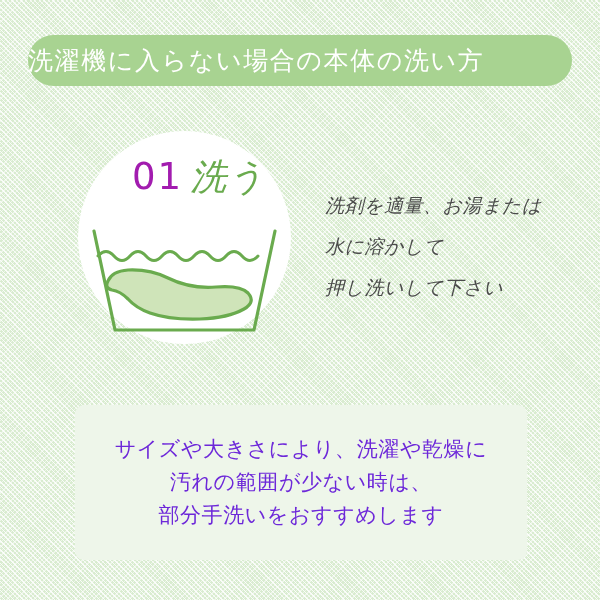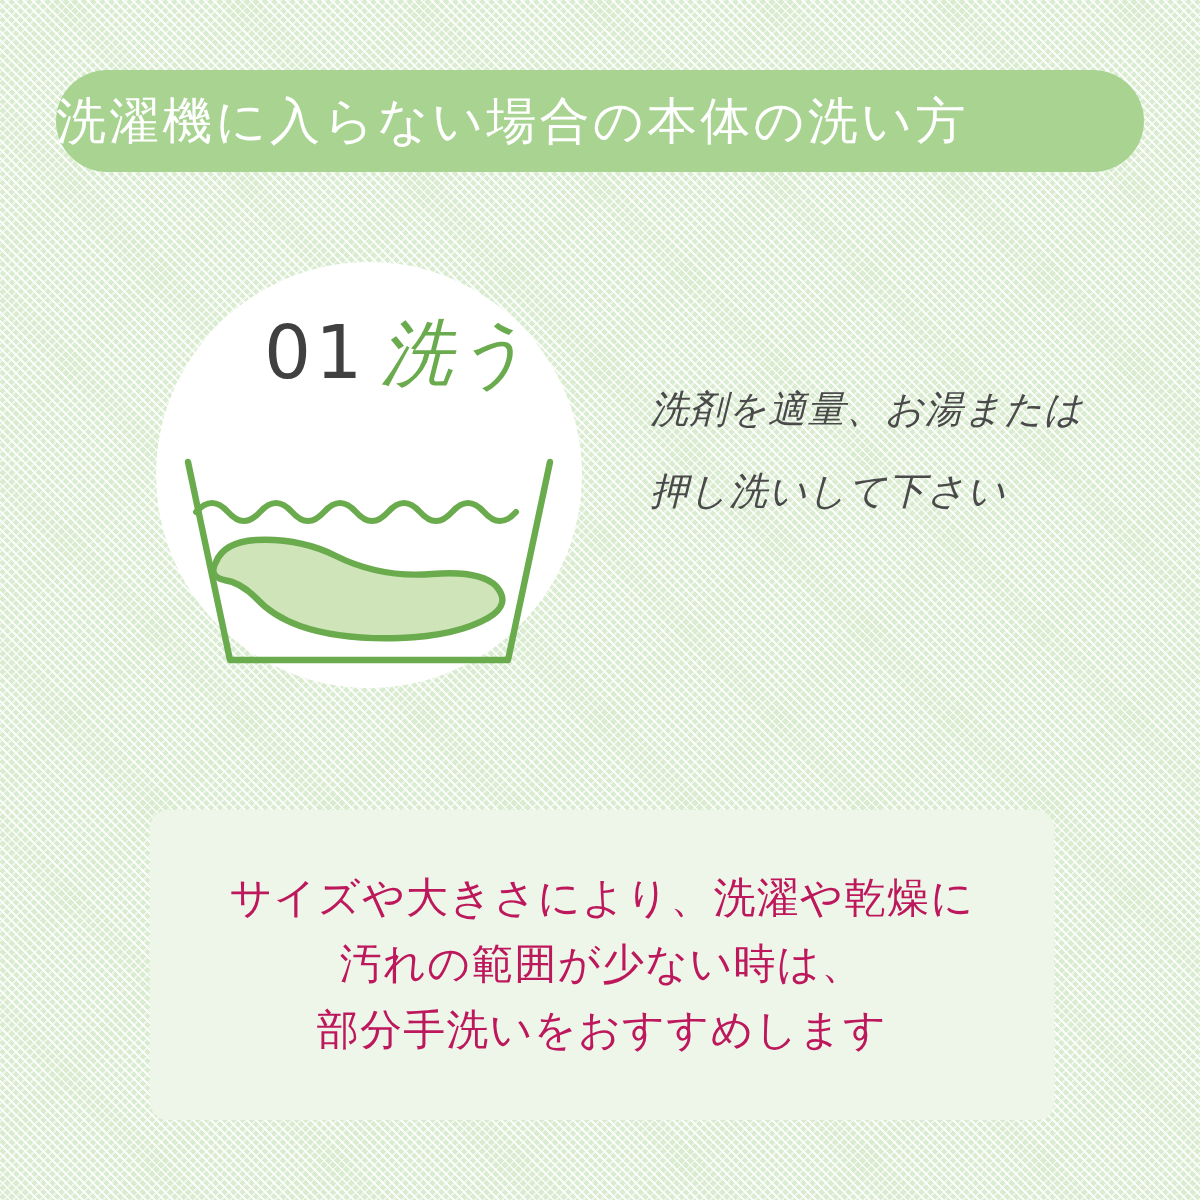--- a/index.html
+++ b/index.html
@@ -69,21 +69,21 @@
   #step-heading {
     position: absolute;
     left: 0;
     top: 27px;
     width: 213px;
     text-align: center;
     white-space: nowrap;
     line-height: 1;
   }
   #step-number {
-    color: #404040;
+    color: #a21caf;
     font-size: 37px;
     letter-spacing: 2px;
     font-weight: 400;
     vertical-align: baseline;
     margin-left: 28px;
   }
   #step-label {
     color: #6aab4e;
     font-size: 36px;
     letter-spacing: 1px;
@@ -123,21 +123,21 @@
     width: 452px;
     height: 155px;
     background: #eef6ea;
     border-radius: 9px;
     display: flex;
     flex-direction: column;
     align-items: center;
     justify-content: center;
   }
   .note-line {
-    color: #be185d;
+    color: #6d28d9;
     font-size: 21px;
     line-height: 33px;
     letter-spacing: 0.6px;
     white-space: nowrap;
     text-align: center;
   }
 </style>
 </head>
 <body>
 
@@ -163,20 +163,21 @@
 
       <path d="M16 52 Q20 42 36 41 Q58 40 76 49 Q98 60 124 58
                Q148 56 156 64 Q164 73 152 80 Q136 89 108 90
                Q78 91 58 84 Q44 79 36 70 Q28 62 20 61 Q12 59 16 52 Z" fill="#cfe4b9" stroke="#6aab4e" stroke-width="3.2" stroke-linejoin="round"></path>
     </svg>
 
   </div>
 
   <div id="instruction-block">
     <div class="instruction-line">洗剤を適量、お湯または</div>
+    <div class="instruction-line">水に溶かして</div>
     <div class="instruction-line">押し洗いして下さい</div>
   </div>
 
   <div id="note-box">
     <div class="note-line">サイズや大きさにより、洗濯や乾燥に</div>
     <div class="note-line">汚れの範囲が少ない時は、</div>
     <div class="note-line">部分手洗いをおすすめします</div>
   </div>
 
 </div>

